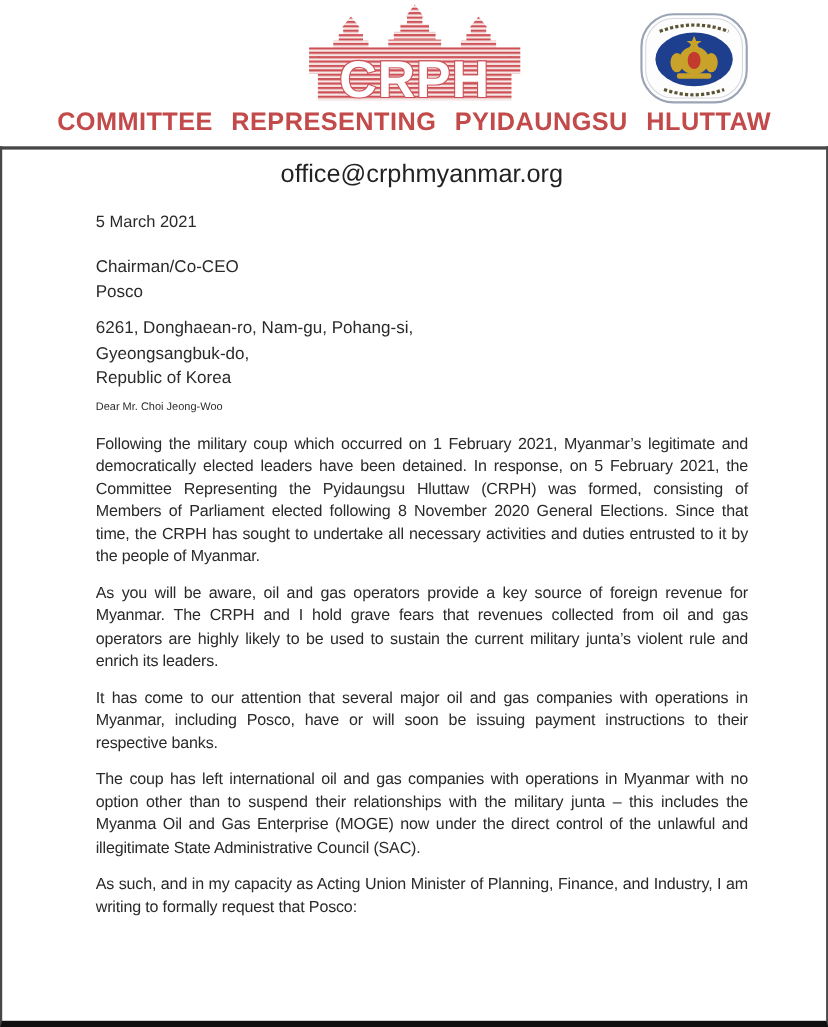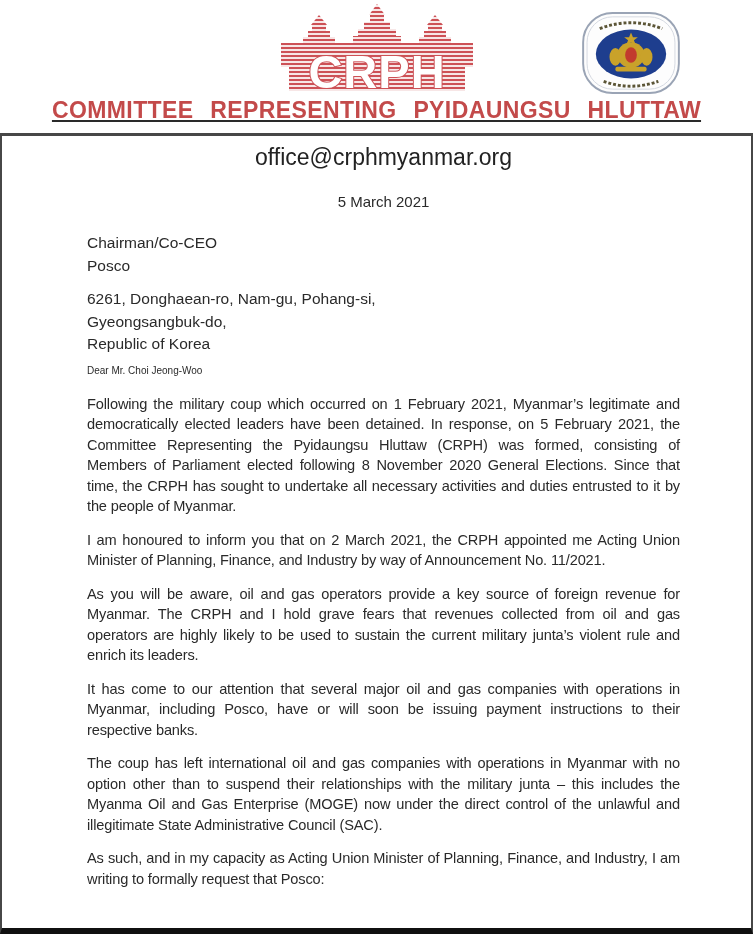--- a/index.html
+++ b/index.html
@@ -7,21 +7,21 @@
     --logo-red:#cd5156;
     --logo-pink:#f7e6e6;
     --seal-blue:#1e3e8e;
     --seal-gold:#c9a22a;
     --ink:#2a2a2a;
     --frame:#474747;
   }
   html,body{margin:0;padding:0;background:#ffffff;}
   .page{
     position:relative;width:753px;height:934px;margin:0 auto;background:#ffffff;
-    font-family:"Liberation Sans",sans-serif;color:var(--ink);overflow:hidden;text-decoration:underline;
+    font-family:"Liberation Sans",sans-serif;color:var(--ink);overflow:hidden;
   }
   
   .letterhead{position:relative;height:133px;}
   .crph-logo{display:block;margin:3px auto 0;width:196px;height:90px;}
   .stripe-fg{fill:var(--logo-red);}
   .stripe-bg{fill:var(--logo-pink);}
   .logo-letters{
     font-family:"Liberation Sans",sans-serif;font-weight:bold;font-size:47px;letter-spacing:1px;
     fill:#ffffff;stroke:var(--logo-red);stroke-width:2;paint-order:stroke;text-anchor:middle;
   }
@@ -35,21 +35,21 @@
     position:absolute;top:133px;left:0;right:0;bottom:0;
     border-top:3px solid var(--frame);
     border-left:2px solid var(--frame);
     border-right:2px solid var(--frame);
     border-bottom:6px solid #101010;
     padding:6px 71px 0 85px;
     box-sizing:border-box;overflow:hidden;
   }
   .email-primary{margin-top:2px;text-align:center;font-size:23px;color:#222;}
   .email-secondary{margin-top:5px;text-align:center;font-size:17px;color:#222;}
-  .letter-date{margin-top:22px;text-align:center;font-size:15px;}
+  .letter-date{margin-top:22px;text-align:left;font-size:15px;}
   .recipient-block{margin-top:21px;font-size:15.5px;line-height:23px;}
   .address-block{margin-top:11px;font-size:15.5px;line-height:22.5px;}
   .salutation{margin-top:9px;font-size:10px;}
   .body-paragraphs{margin-top:18px;}
   .body-paragraphs p{
     margin:0 0 13px 0;font-size:14.6px;line-height:20.5px;
     text-align:justify;letter-spacing:-0.15px;
   }
 </style>
 </head>
@@ -124,21 +124,20 @@
     <div class="address-block">
         <div>6261, Donghaean-ro, Nam-gu, Pohang-si,</div>
         <div>Gyeongsangbuk-do,</div>
         <div>Republic of Korea</div>
       </div>
 
     <div class="salutation">Dear Mr. Choi Jeong-Woo</div>
 
     <div class="body-paragraphs">
         <p>Following the military coup which occurred on 1 February 2021, Myanmar’s legitimate and democratically elected leaders have been detained. In response, on 5 February 2021, the Committee Representing the Pyidaungsu Hluttaw (CRPH) was formed, consisting of Members of Parliament elected following 8 November 2020 General Elections. Since that time, the CRPH has sought to undertake all necessary activities and duties entrusted to it by the people of Myanmar.</p>
-        <p>I am honoured to inform you that on 2 March 2021, the CRPH appointed me Acting Union Minister of Planning, Finance, and Industry by way of Announcement No. 11/2021.</p>
         <p>As you will be aware, oil and gas operators provide a key source of foreign revenue for Myanmar. The CRPH and I hold grave fears that revenues collected from oil and gas operators are highly likely to be used to sustain the current military junta’s violent rule and enrich its leaders.</p>
         <p>It has come to our attention that several major oil and gas companies with operations in Myanmar, including Posco, have or will soon be issuing payment instructions to their respective banks.</p>
         <p>The coup has left international oil and gas companies with operations in Myanmar with no option other than to suspend their relationships with the military junta – this includes the Myanma Oil and Gas Enterprise (MOGE) now under the direct control of the unlawful and illegitimate State Administrative Council (SAC).</p>
         <p>As such, and in my capacity as Acting Union Minister of Planning, Finance, and Industry, I am writing to formally request that Posco:</p>
       </div>
 
   </div>
 </div>
 
 </body></html>

